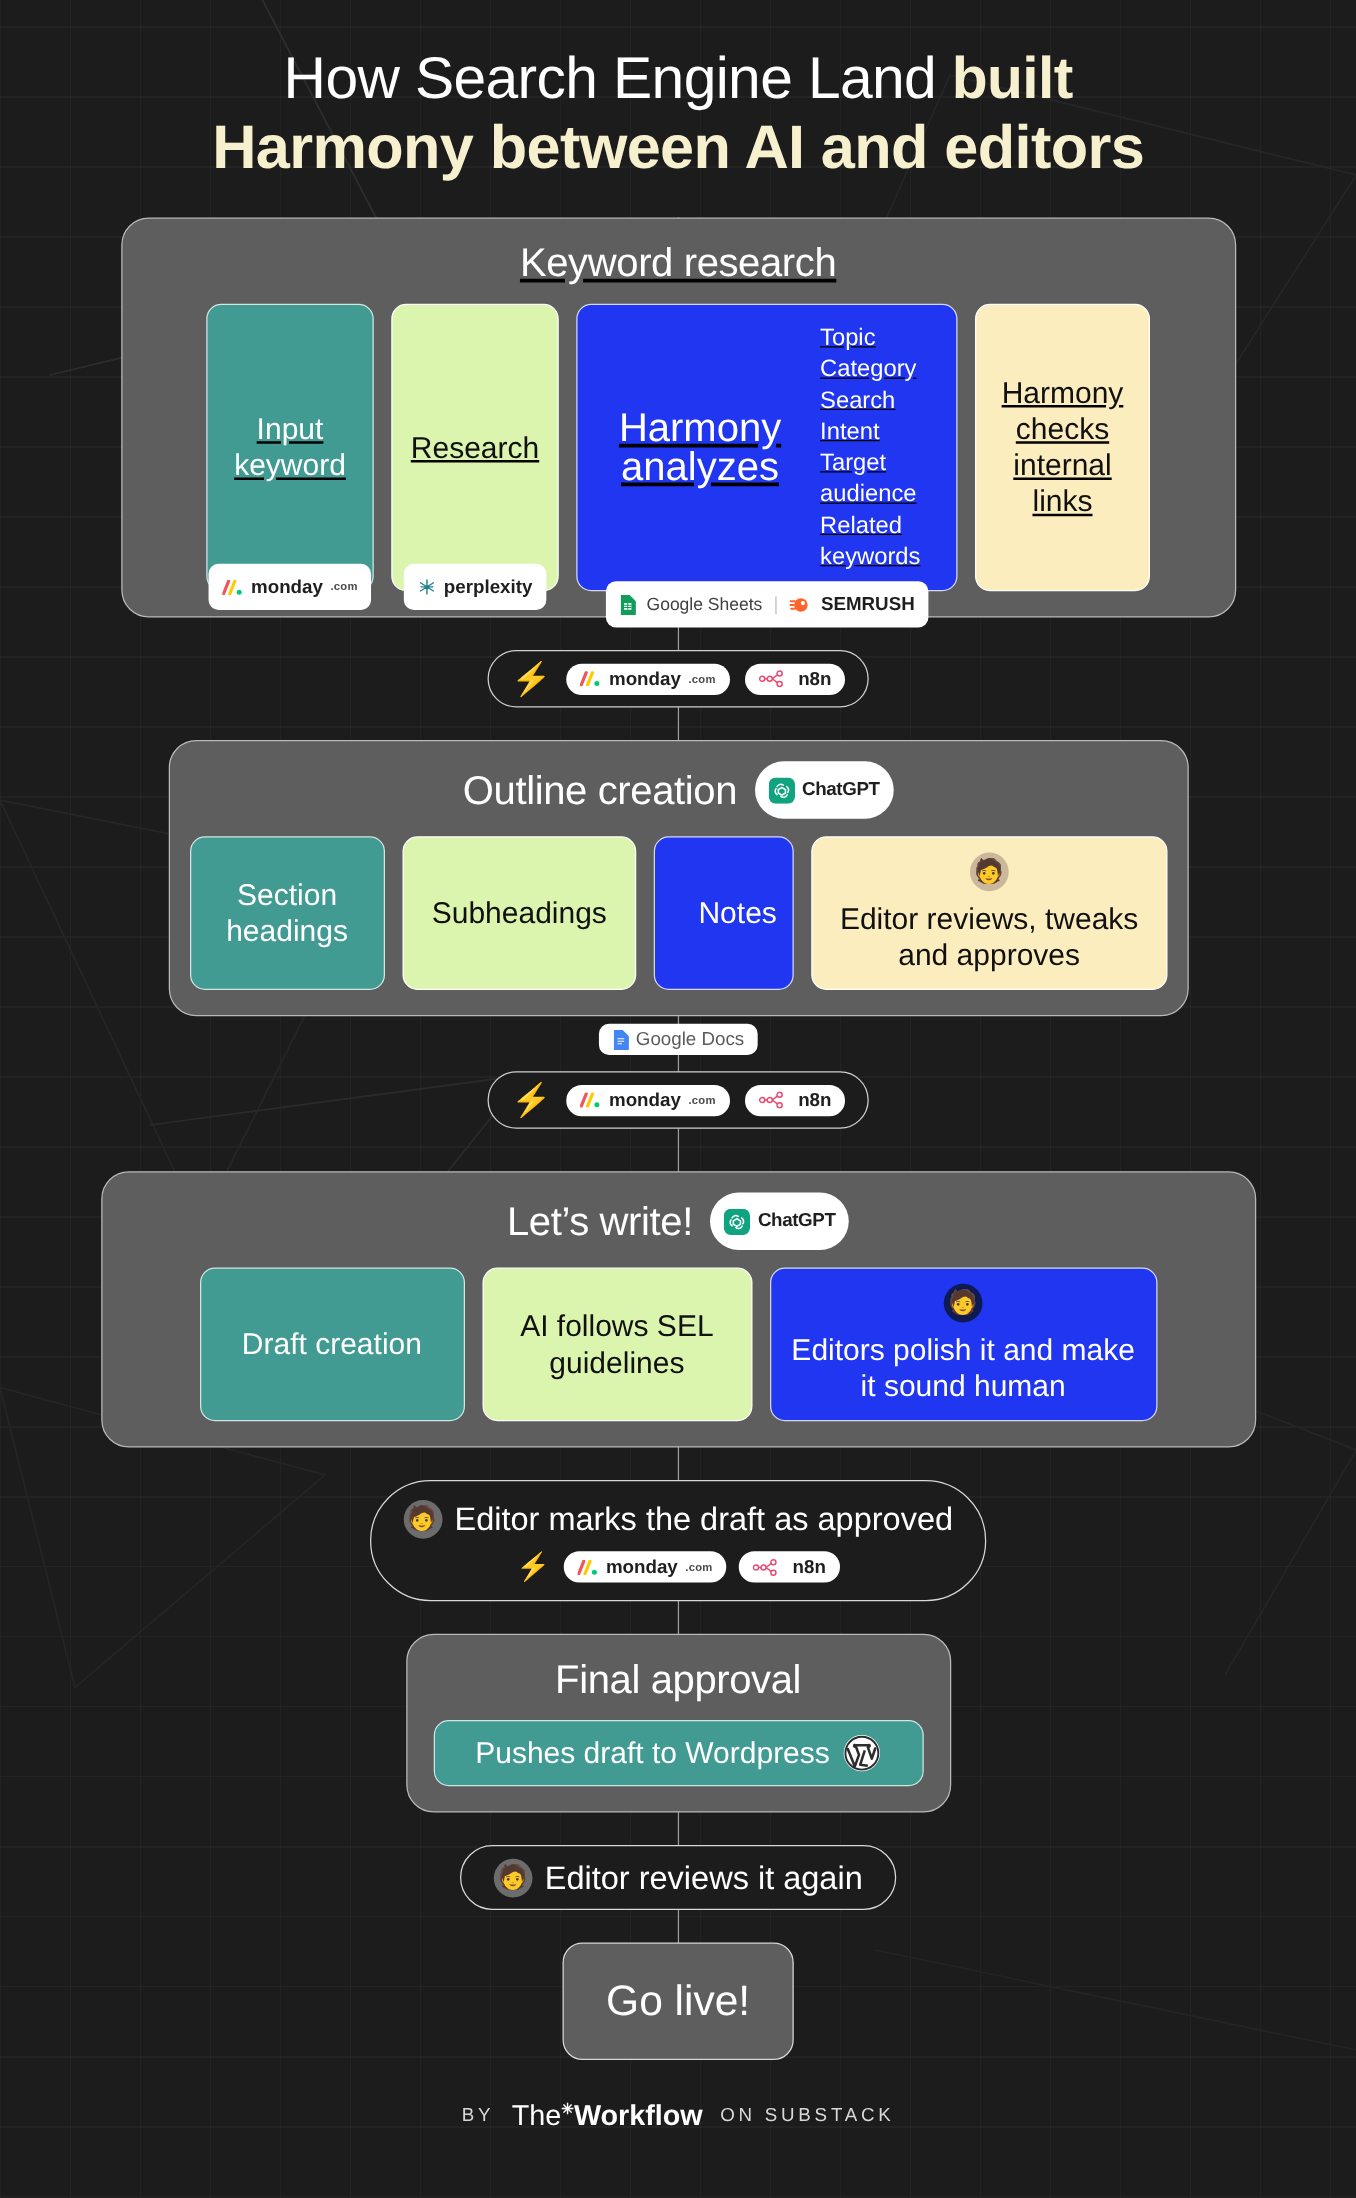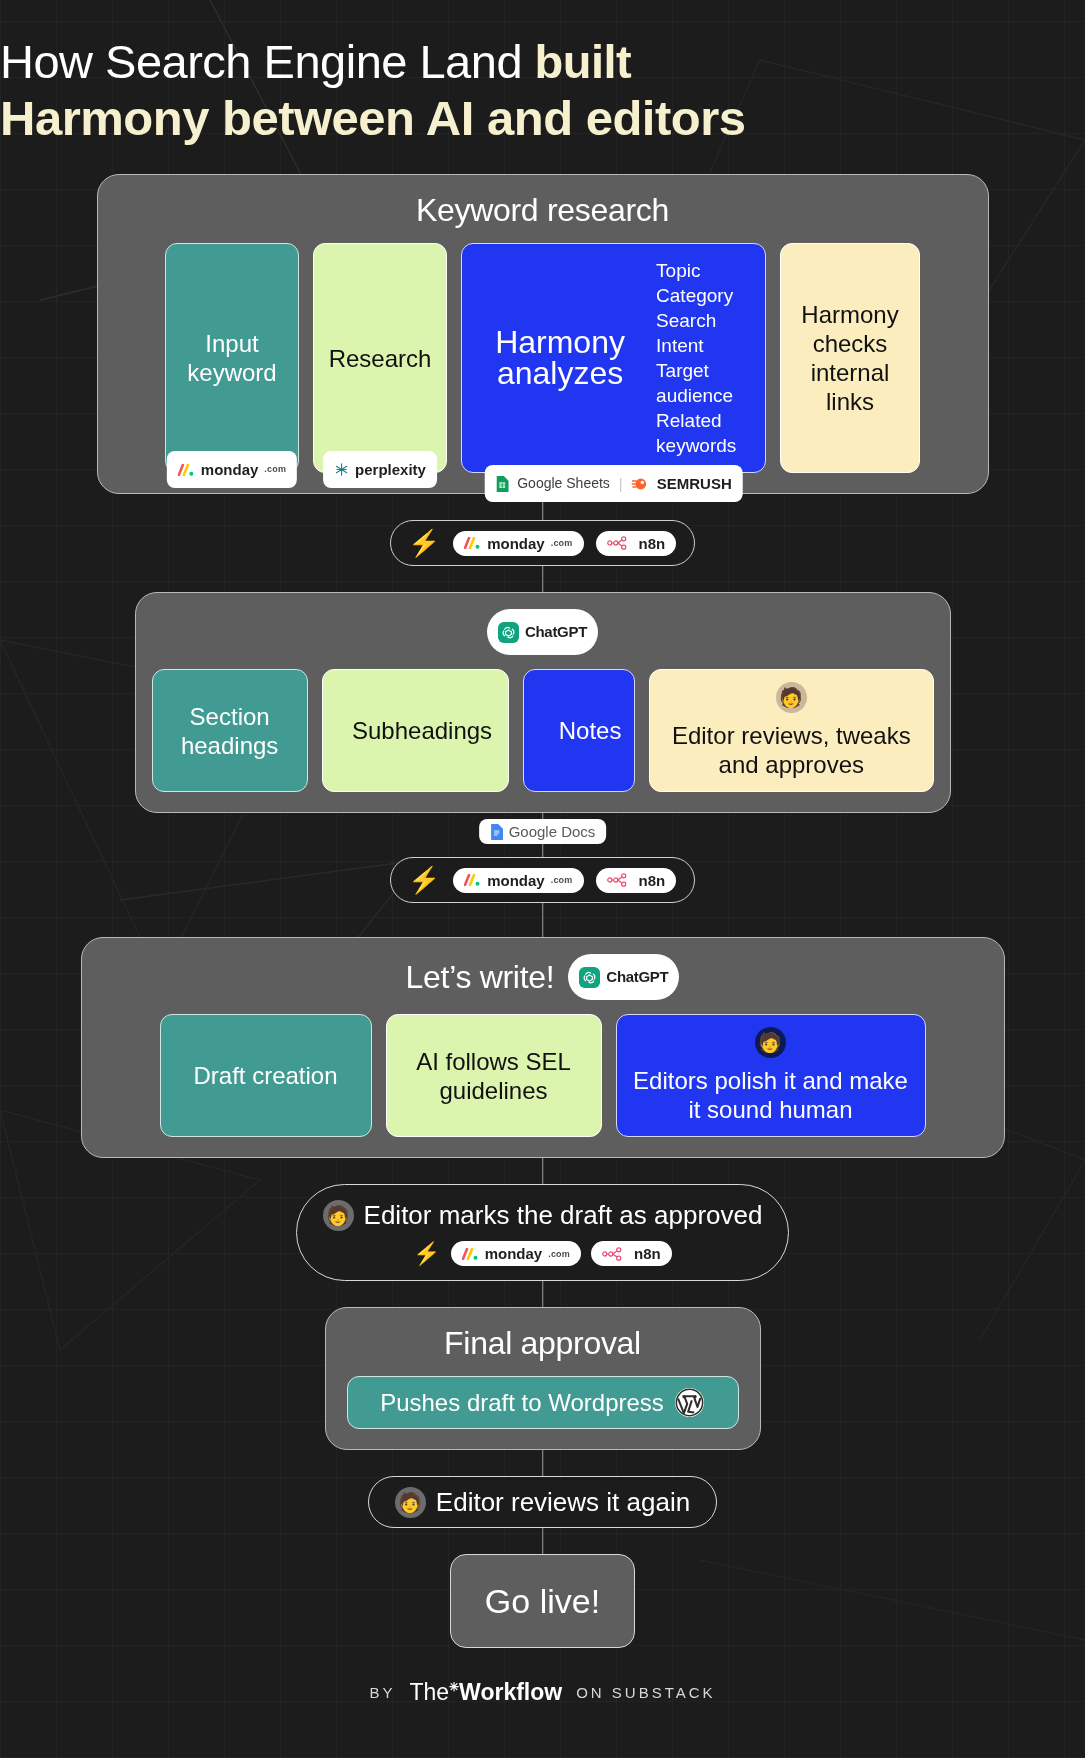--- a/index.html
+++ b/index.html
@@ -17,21 +17,21 @@
     background:
       repeating-linear-gradient(0deg, rgba(255,255,255,0.030) 0 1px, transparent 1px 56px),
       repeating-linear-gradient(90deg, rgba(255,255,255,0.030) 0 1px, transparent 1px 56px),
       #1c1c1c;
   }
   #deco { position: absolute; inset: 0; pointer-events: none; }
 
   
   .title-wrap {
     position: relative;
-    text-align: left;
+    text-align: center;
     padding-top: 34px;
   }
   .title-line {
     font-size: 47px;
     line-height: 56px;
     letter-spacing: -0.5px;
     color: #ffffff;
     font-weight: 400;
   }
   .title-line.second { font-weight: 700; color: #f7f0ce; font-size: 49px; }
@@ -214,21 +214,21 @@
 
   <div class="title-wrap">
     <div class="title-line"><span>How Search Engine Land </span><span class="hl">built</span></div>
     <div class="title-line second">Harmony between AI and editors</div>
   </div>
 
   <div class="flow">
     <div class="spine"></div>
 
     <div class="row">
-      <div class="stage" style="width:892px;">
+      <div class="stage" style="width:892px;text-decoration:underline;">
         <div class="stage-title">Keyword research</div>
         <div class="cards">
 
           <div class="card teal" style="width:134px;">
             <span>Input keyword</span>
             <span class="badge sq under-badge">
               <svg class="ic" width="17" height="12" viewBox="0 0 17 12">
                 <path d="M1 11 L5 1" stroke="#f2545b" stroke-width="2.6" stroke-linecap="round" fill="none"></path>
                 <path d="M6 11 L10 1" stroke="#ffcb00" stroke-width="2.6" stroke-linecap="round" fill="none"></path>
                 <circle cx="13.5" cy="9.8" r="2" fill="#00ca72"></circle>
@@ -312,36 +312,37 @@
           <span>n8n</span>
         </span>
       </div>
     </div>
 
     <div class="gap-m"></div>
 
     <div class="row">
       <div class="stage" style="width:816px;">
         <div class="stage-title">
+          <span>Outline creation</span>
           <span class="badge" style="font-size:15px;">
             <svg class="ic" width="21" height="21" viewBox="0 0 22 22">
               <rect width="22" height="22" rx="6" fill="#10a37f"></rect>
               <g stroke="#ffffff" stroke-width="1.3" fill="none" stroke-linecap="round">
                 <path d="M7 7.6 a3.4 3.4 0 0 1 5.1-1.2 M15 7.6 a3.4 3.4 0 0 1 .9 5 M15.4 14.6 a3.4 3.4 0 0 1-5.2 1.2 M7 14.4 a3.4 3.4 0 0 1-.9-5"></path>
                 <path d="M11 8.4 L14 10.2 V13 L11 14.8 L8 13 V10.2 Z"></path>
               </g>
             </svg>
             <span>ChatGPT</span>
           </span>
         </div>
         <div class="cards">
           <div class="card teal" style="width:160px;">
             <span>Section headings</span>
           </div>
-          <div class="card lime" style="width:192px;justify-content:flex-end;">
+          <div class="card lime" style="width:192px;">
             <span>Subheadings</span>
           </div>
           <div class="card blue" style="width:112px;padding-left:38px;">
             <span>Notes</span>
           </div>
           <div class="card cream" style="width:292px;">
             <span style="display:flex;align-items:center;gap:8px;flex-wrap:wrap;justify-content:center;">
               <span class="avatar" style="background:#cbb89a;">🧑</span>
               <span>Editor reviews, tweaks and approves</span>
             </span>

